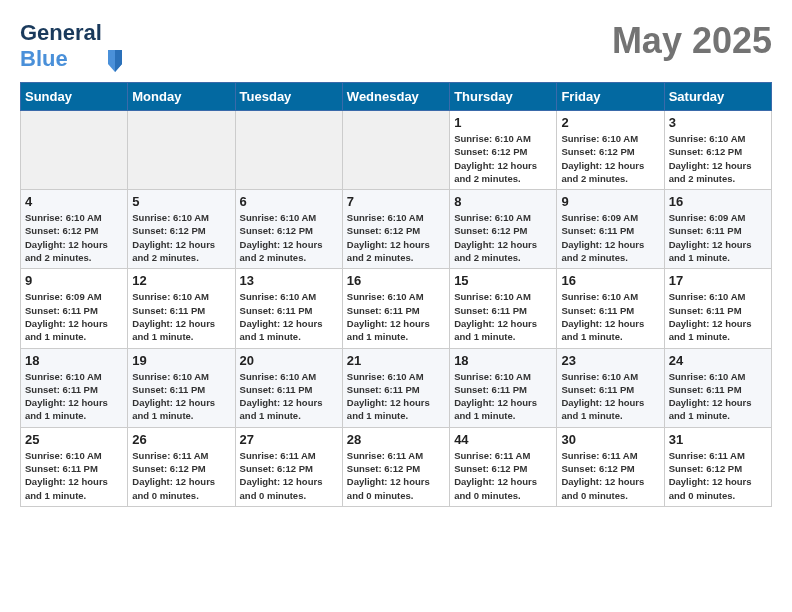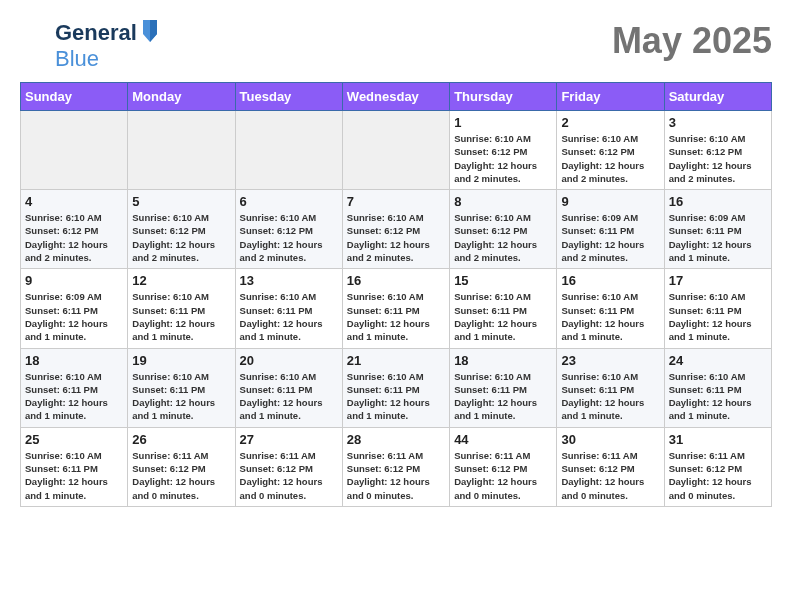--- a/index.html
+++ b/index.html
@@ -27,21 +27,21 @@
     .location {
       font-size: 16px;
       color: #555;
     }
     .calendar {
       width: 100%;
       border-collapse: collapse;
       border: 1px solid #ccc;
     }
     .calendar th {
-      background: #8b5cf6;
+      background: #0369a1;
       color: #fff;
       font-size: 13px;
       padding: 6px 4px;
       text-align: left;
       border: 1px solid #3a6aaa;
     }
     .calendar td {
       border: 1px solid #ccc;
       vertical-align: top;
       padding: 4px;
@@ -64,32 +64,31 @@
       color: #333;
       line-height: 1.4;
       font-weight: bold;
     }
     .empty-cell {
       background: #f0f0f0 !important;
     }
     
     .logo-container {
       display: flex;
-      align-items: flex-start;
-      margin-left: 35px;
+      align-items: flex-end;
     }
   </style>
 </head>
 <body>
 
 <div class="header">
   <div class="logo-container">
     <div>
       <span style="font-size:22px;font-weight:bold;color:#1a3a5c;">General</span><br>
-      <span style="font-size:22px;font-weight:normal;color:#4a90d9;">Blue</span>
+      <span style="font-size:22px;font-weight:bold;color:#4a90d9;">Blue</span>
     </div>
     <div style="margin-left:4px;display:flex;flex-direction:column;justify-content:center;">
       <svg width="18" height="22" viewBox="0 0 18 22">
         <polygon points="2,0 16,0 16,14 9,22 2,14" fill="#4a90d9"></polygon>
         <polygon points="9,0 16,0 16,14 9,22" fill="#2a70b9"></polygon>
       </svg>
     </div>
   </div>
   <div class="title-block">
     <div class="month-title">May 2025</div>

